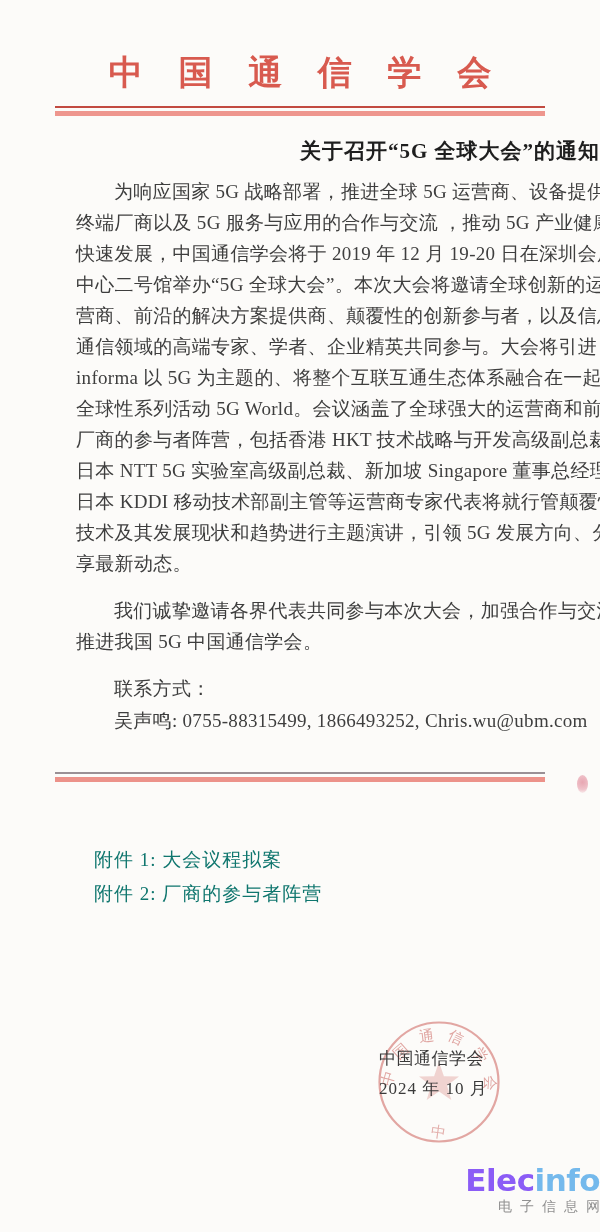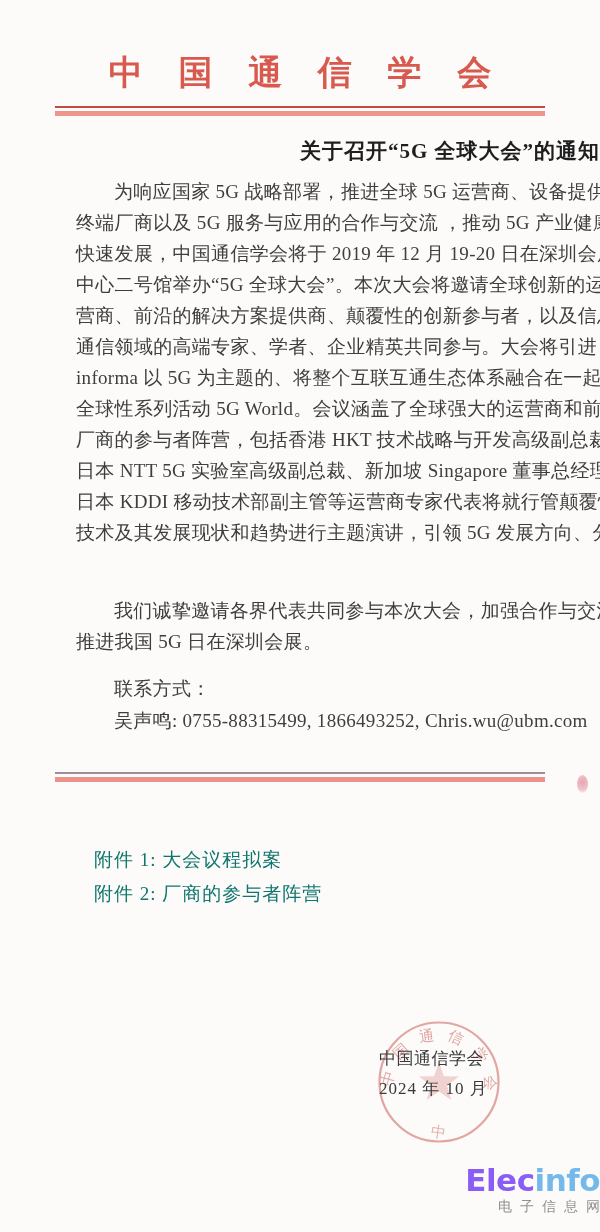--- a/index.html
+++ b/index.html
@@ -120,25 +120,26 @@
     <div class="line">快速发展，中国通信学会将于 2019 年 12 月 19-20 日在深圳会展</div>
     <div class="line">中心二号馆举办“5G 全球大会”。本次大会将邀请全球创新的运</div>
     <div class="line">营商、前沿的解决方案提供商、颠覆性的创新参与者，以及信息</div>
     <div class="line">通信领域的高端专家、学者、企业精英共同参与。大会将引进</div>
     <div class="line">informa 以 5G 为主题的、将整个互联互通生态体系融合在一起的</div>
     <div class="line">全球性系列活动 5G World。会议涵盖了全球强大的运营商和前沿</div>
     <div class="line">厂商的参与者阵营，包括香港 HKT 技术战略与开发高级副总裁、</div>
     <div class="line">日本 NTT 5G 实验室高级副总裁、新加坡 Singapore 董事总经理、</div>
     <div class="line">日本 KDDI 移动技术部副主管等运营商专家代表将就行管颠覆性</div>
     <div class="line">技术及其发展现状和趋势进行主题演讲，引领 5G 发展方向、分</div>
+    <div class="line">享最新动态。</div>
   </div>
 
   <div class="body-block para2">
     <div class="line indent">我们诚挚邀请各界代表共同参与本次大会，加强合作与交流，</div>
-    <div class="line">推进我国 5G 日在深圳会展。</div>
+    <div class="line">推进我国 5G 中国通信学会。</div>
   </div>
 
   <div class="body-block contact-label">
     <div class="line indent">联系方式：</div>
   </div>
   <div class="body-block contact-line">
     <div class="line indent">吴声鸣: 0755-88315499, 1866493252, Chris.wu@ubm.com</div>
   </div>
 
   <div class="rule rule-bottom"></div>

